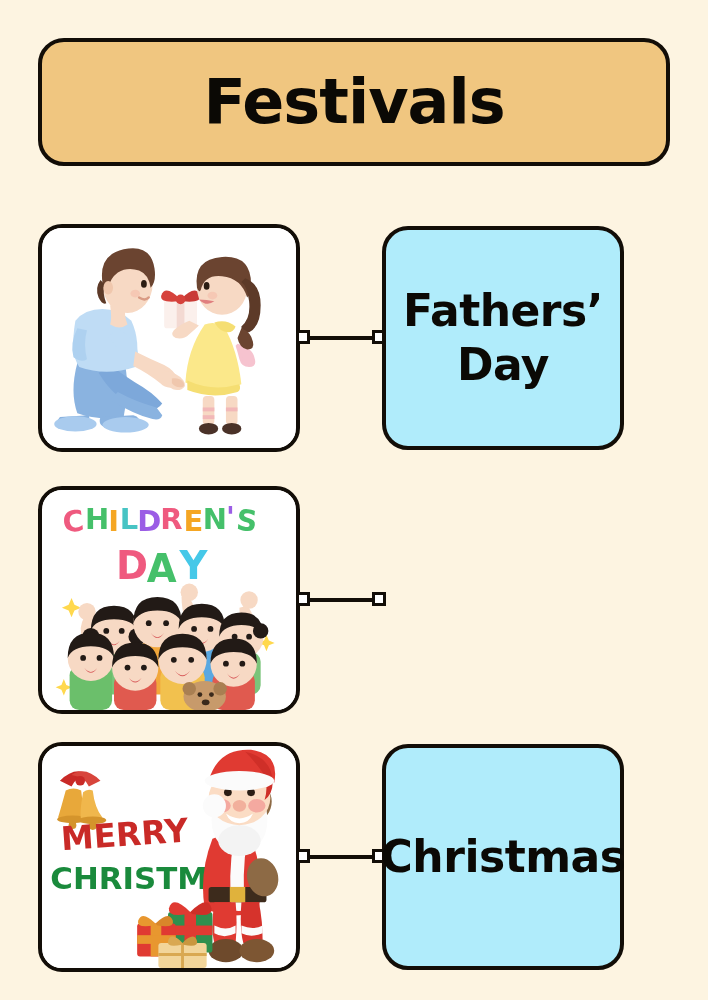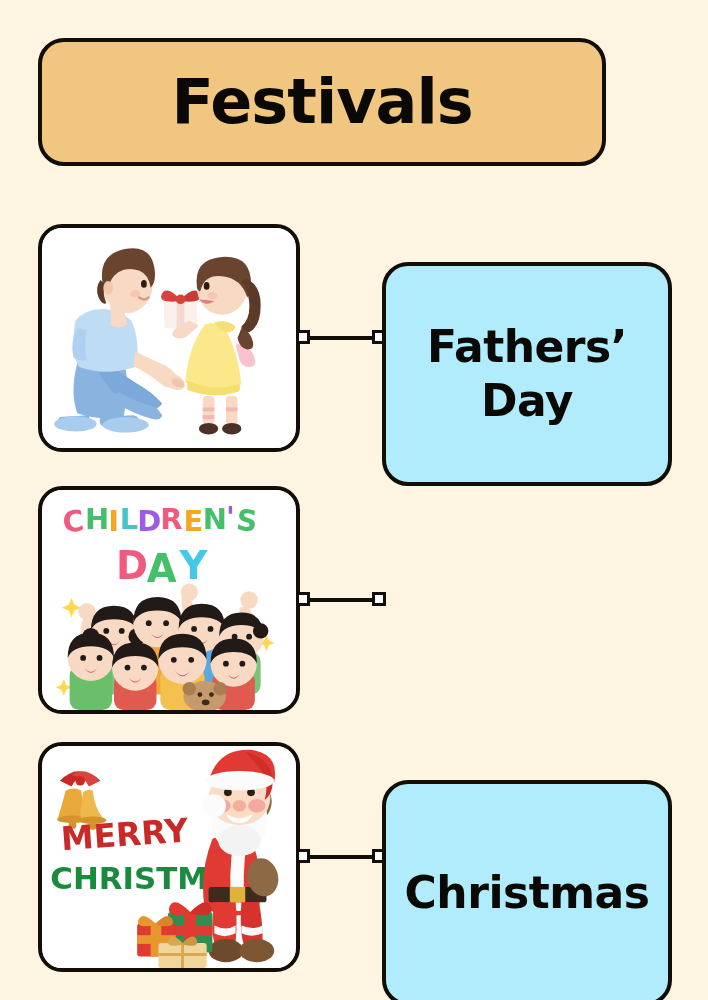--- a/index.html
+++ b/index.html
@@ -14,21 +14,21 @@
     font-family: "Liberation Sans", sans-serif;
     overflow: hidden;
     position: relative;
   }
 
   
   #title-card {
     position: absolute;
     left: 38px;
     top: 38px;
-    width: 568px;
+    width: 632px;
     height: 128px;
     background: #f0c680;
     border: 4px solid #120d07;
     border-radius: 26px;
     box-sizing: border-box;
     display: flex;
     align-items: center;
     justify-content: center;
   }
   #title-text {
@@ -61,32 +61,31 @@
     border-radius: 24px;
     box-sizing: border-box;
     overflow: hidden;
   }
   .pic-card svg { display: block; width: 100%; height: 100%; }
 
   .label-card {
     position: absolute;
     left: 382px;
     top: 2px;
-    width: 290px;
+    width: 242px;
     height: calc(100% - 4px);
     background: #b0ecfb;
     border: 4px solid #120d07;
     border-radius: 26px;
     box-sizing: border-box;
     display: flex;
     align-items: center;
     justify-content: center;
     text-align: center;
     padding: 0 10px;
-    margin-top: 36px;
   }
   .label-text {
     font-family: "DejaVu Sans", sans-serif;
     font-weight: bold;
     font-size: 44px;
     letter-spacing: -0.5px;
     line-height: 1.22;
     color: #0b0905;
   }
   .label-text.small { font-size: 41px; }

